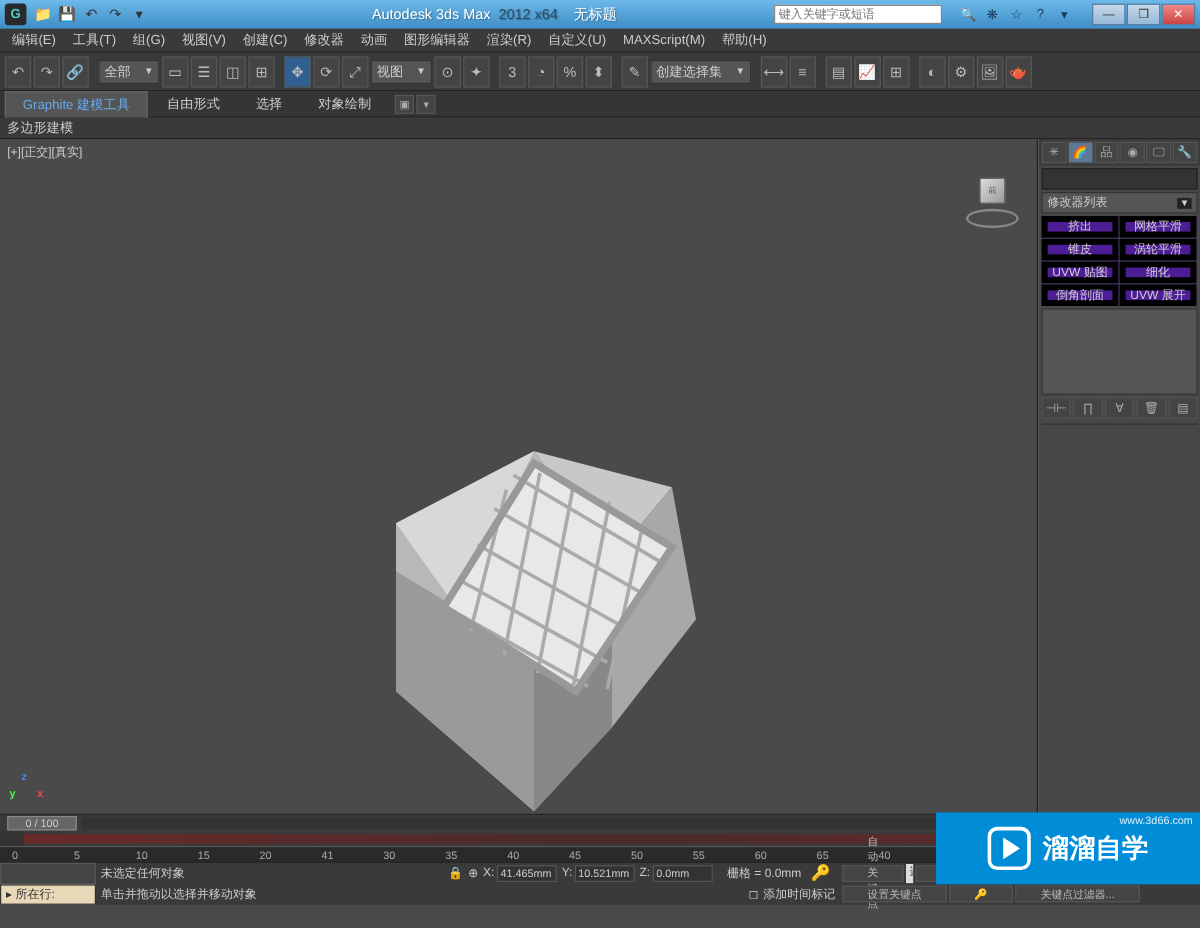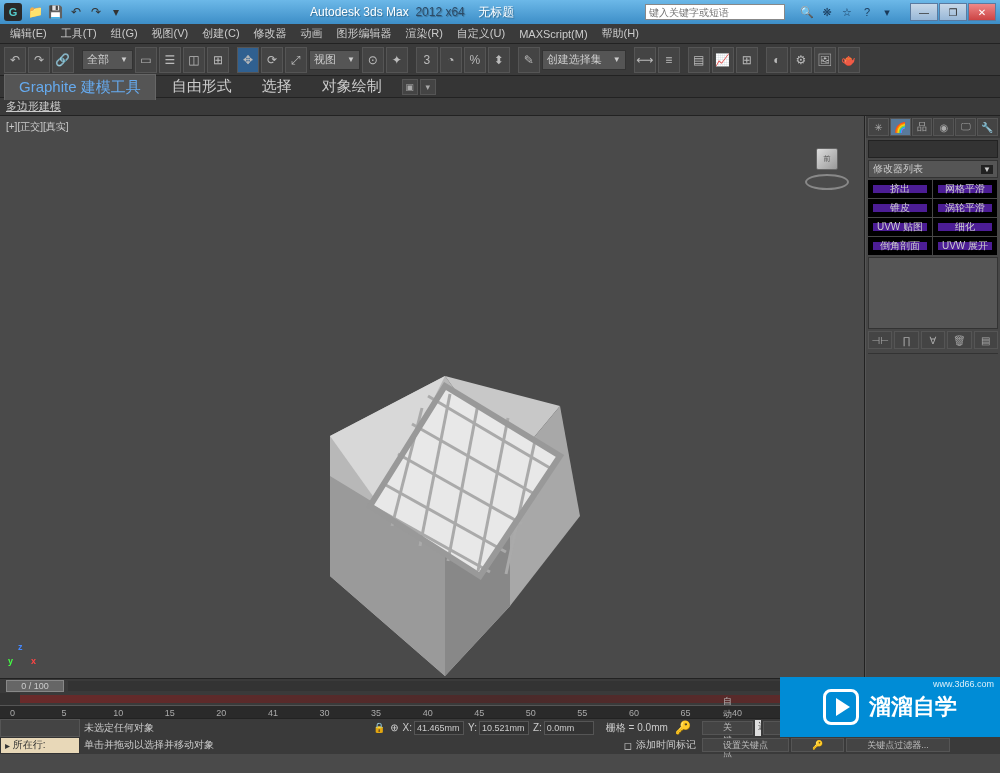--- a/index.html
+++ b/index.html
@@ -26,27 +26,27 @@
 
 .main-toolbar { height: 32px; background: #3a3a3a; display: flex; align-items: center; padding: 2px 4px; gap: 2px; border-bottom: 1px solid #222; }
 .tb-btn { width: 22px; height: 26px; background: #444; border: 1px solid #555; display: flex; align-items: center; justify-content: center; color: #bbb; font-size: 12px; cursor: pointer; }
 .tb-btn.hl { background: #306090; }
 .tb-sep { width: 4px; }
 .tb-combo { height: 20px; background: #555; border: 1px solid #333; color: #ccc; font-size: 11px; padding: 0 4px; display: flex; align-items: center; min-width: 50px; gap: 11px; }
 .tb-combo .arrow { margin-left: auto; font-size: 8px; }
 
 
 .ribbon { height: 22px; background: #353535; display: flex; align-items: center; padding: 0 4px; gap: 2px; border-bottom: 1px solid #222; }
-.ribbon-tab { color: #ccc; font-size: 15px; padding: 3px 14px; cursor: pointer; }
+.ribbon-tab { color: #ccc; font-size: 11px; padding: 3px 14px; cursor: pointer; }
 .ribbon-tab.active { background: #555; border: 1px solid #666; border-bottom: none; color: #6ae; }
 .ribbon-end { margin-left: 4px; display: flex; gap: 2px; }
 .ribbon-end .rb { width: 16px; height: 16px; background: #444; border: 1px solid #555; font-size: 9px; color: #aaa; display: flex; align-items: center; justify-content: center; }
 
 .ribbon2 { height: 18px; background: #3a3a3a; display: flex; align-items: center; padding: 0 6px; border-bottom: 1px solid #222; }
-.ribbon2-label { color: #ccc; font-size: 11px; text-decoration: underline; }
+.ribbon2-label { color: #ccc; font-size: 11px; }
 
 
 .main-area { display: flex; height: 562px; }
 .viewport { flex: 1; background: #4a4a4a; position: relative; border-right: 1px solid #222; }
 .vp-label { position: absolute; top: 4px; left: 6px; color: #ccc; font-size: 10px; }
 .viewcube { position: absolute; top: 28px; right: 14px; width: 46px; height: 46px; }
 .viewcube .ring { position: absolute; bottom: 0; left: 50%; transform: translateX(-50%); width: 44px; height: 16px; border-radius: 50%; border: 2px solid #888; background: rgba(80,80,80,.3); }
 .viewcube .cube { position: absolute; top: 4px; left: 50%; transform: translateX(-50%); width: 22px; height: 22px; background: linear-gradient(135deg,#ddd,#999); border: 1px solid #666; border-radius: 2px; font-size: 7px; color: #555; display: flex; align-items: center; justify-content: center; }
 .axis-gizmo { position: absolute; bottom: 8px; left: 8px; width: 28px; height: 28px; }
 .axis-gizmo .ax { position: absolute; font-size: 9px; font-weight: bold; }

